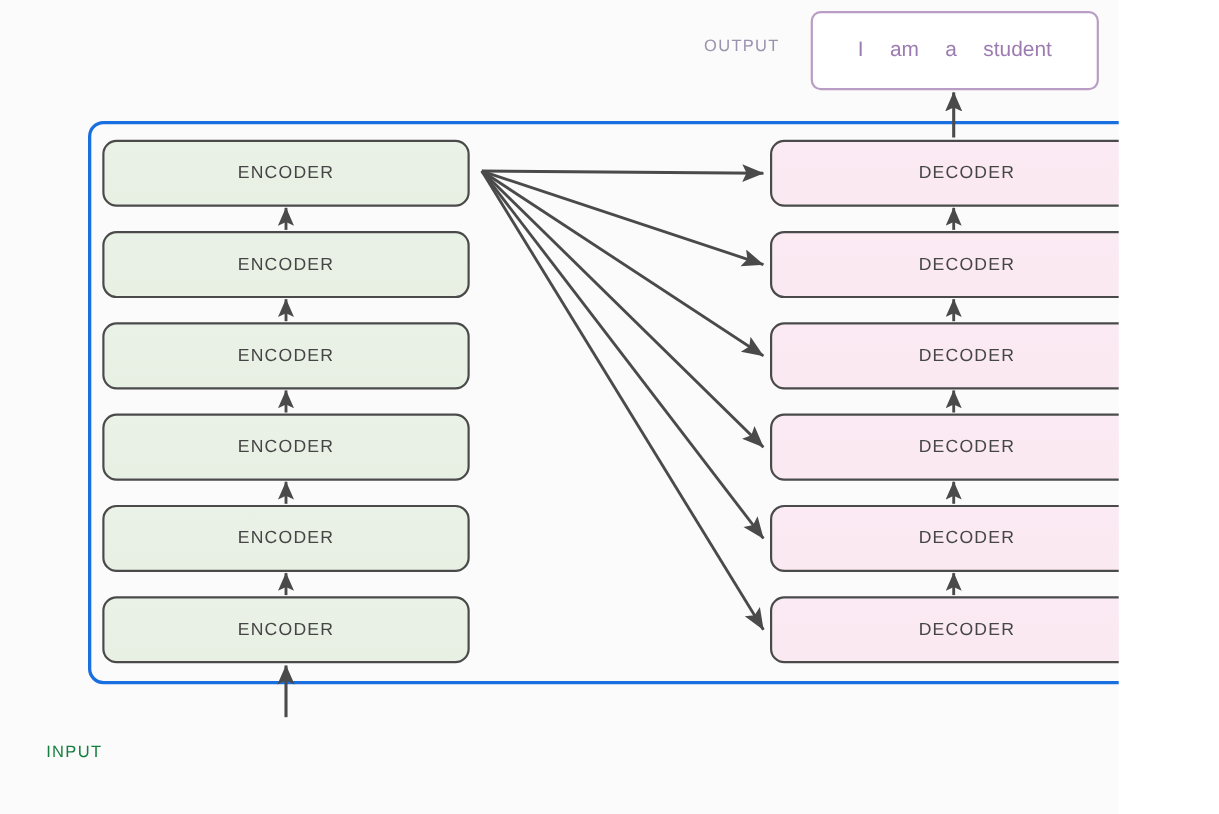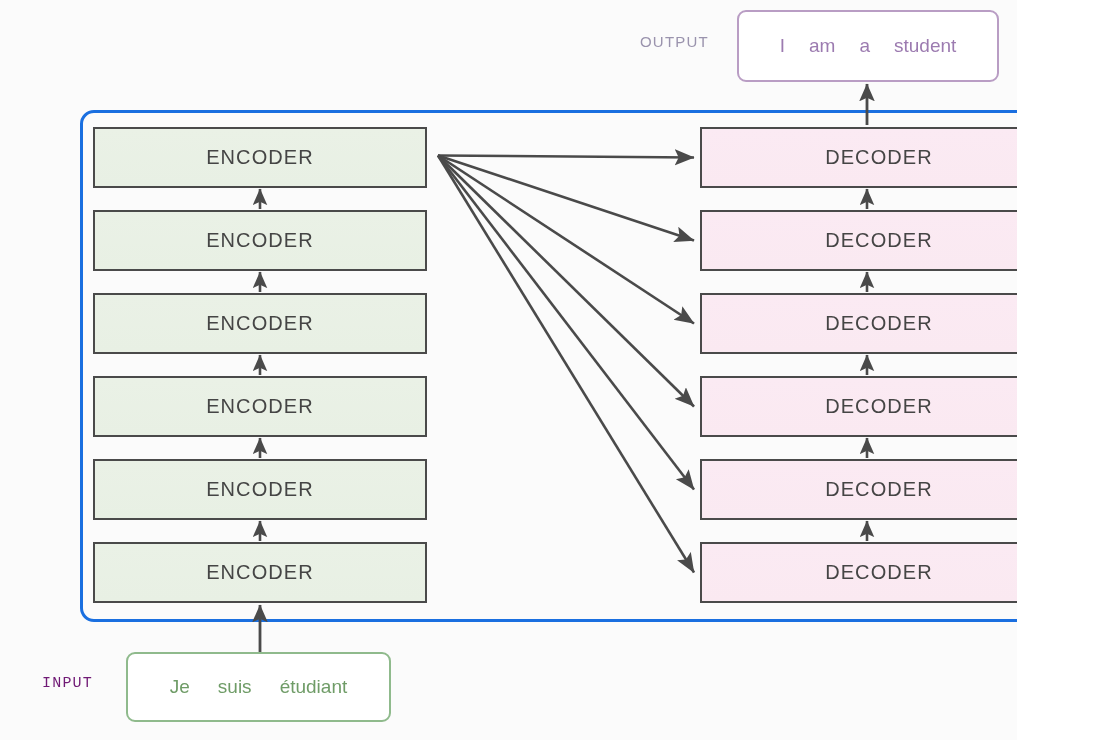--- a/index.html
+++ b/index.html
@@ -28,22 +28,21 @@
     white-space: nowrap;
   }
   #output-label {
     left: 640px;
     top: 33px;
     color: #9a93ad;
   }
   #input-label {
     left: 42px;
     top: 675px;
-    color: #701a75;
-    font-family: Liberation Mono, monospace;
+    color: #15803d;
   }
 
   
   .token-box {
     position: absolute;
     box-sizing: border-box;
     display: flex;
     align-items: center;
     justify-content: center;
     border-radius: 9px;
@@ -96,25 +95,25 @@
     width: 334px;
   }
   #encoder-stack { left: 93px; }
   #decoder-stack { left: 700px; }
 
   .layer-box {
     box-sizing: border-box;
     height: 61px;
     margin-bottom: 22px;
     border: 2.5px solid #4a4a4a;
-    border-radius: 0;
+    border-radius: 13px;
     display: flex;
     align-items: center;
     justify-content: center;
-    font-size: 20px;
+    font-size: 16px;
     letter-spacing: 1.1px;
     color: #454545;
   }
   .layer-box:last-child { margin-bottom: 0; }
   .encoder-box {
     background: linear-gradient(180deg, #eaf1e6 0%, #e8f0e4 100%);
   }
   .decoder-box {
     background: linear-gradient(180deg, #fbeaf3 0%, #fae9f1 100%);
     padding-left: 24px;
@@ -141,27 +140,20 @@
     <div class="tok-row" id="output-tokens">
         <span class="tok">I</span>
         <span class="tok">am</span>
         <span class="tok">a</span>
         <span class="tok">student</span>
       </div>
   </div>
 
   <div class="io-label" id="input-label">INPUT</div>
 
-  <div class="token-box" id="input-box">
-    <div class="tok-row" id="input-tokens">
-        <span class="tok">Je</span>
-        <span class="tok">suis</span>
-        <span class="tok">étudiant</span>
-      </div>
-  </div>
 
   <div id="model-container"></div>
 
   <div class="stack" id="encoder-stack">
       <div class="layer-box encoder-box">
         <span>ENCODER</span>
       </div>
       <div class="layer-box encoder-box">
         <span>ENCODER</span>
       </div>

